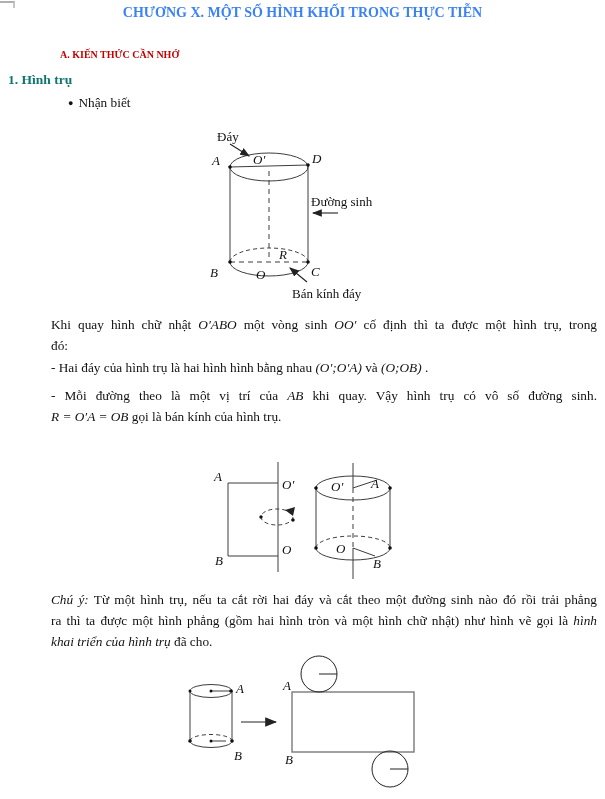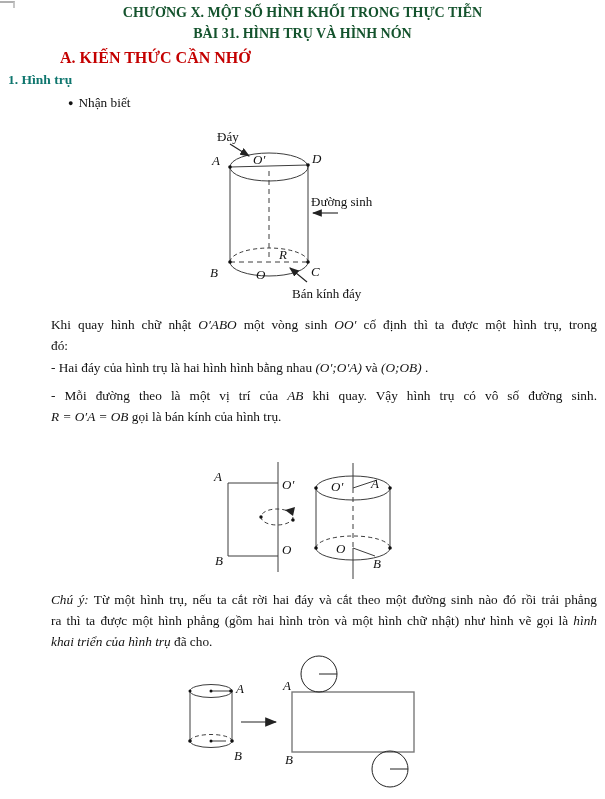--- a/index.html
+++ b/index.html
@@ -1,22 +1,22 @@
 <!DOCTYPE html>
 <html><head>
 <meta charset="utf-8">
 <style>
   html,body{margin:0;padding:0;background:#fff;}
   #page{
     position:relative;width:605px;height:799px;background:#ffffff;
     font-family:"Liberation Serif", serif;color:#111;overflow:hidden;
   }
   .abs{position:absolute;}
-  .title{left:0;width:605px;text-align:center;font-weight:bold;font-size:14px;color:#14532d;}
-  .heading-red{font-weight:bold;font-size:16px;color:#c40000;}
+  .title{left:0;width:605px;text-align:center;font-weight:bold;font-size:14px;color:#3b82f6;}
+  .heading-red{font-weight:bold;font-size:10px;color:#c40000;}
   .heading-blue{font-weight:bold;font-size:13.5px;color:#0f766e;}
   .body-line{left:51px;width:546px;font-size:13.3px;white-space:nowrap;}
   .body-wrap{left:51px;width:546px;font-size:13.3px;}
   .jl{text-align:justify;text-align-last:justify;white-space:normal;}
   .math{font-style:italic;}
   .it{font-style:italic;}
   .bullet-glyph{font-size:9px;vertical-align:1px;margin-right:5px;}
   .bullet-label{font-size:13.3px;}
   svg{overflow:visible;}
   svg text{font-family:"Liberation Serif", serif;font-size:13px;fill:#111;}
@@ -24,21 +24,20 @@
   .corner-artifact{left:0;top:1px;width:13px;height:5px;border-top:2px solid #b0b0b0;border-right:2px solid #c6c6c6;}
 </style>
 </head>
 <body>
 
 <div id="page">
 
   <div class="abs corner-artifact"></div>
 
   <div class="abs title" style="top:5px;">CHƯƠNG X. MỘT SỐ HÌNH KHỐI TRONG THỰC TIỄN</div>
-  <div class="abs title" style="top:26px;">BÀI 31. HÌNH TRỤ VÀ HÌNH NÓN</div>
 
   <div class="abs heading-red" style="left:60px;top:49px;">A. KIẾN THỨC CẦN NHỚ</div>
   <div class="abs heading-blue" style="left:8px;top:72px;">1. Hình trụ</div>
 
   <div class="abs" style="left:68px;top:93px;"><span class="bullet-glyph">●</span><span class="bullet-label">Nhận biết</span></div>
 
   <svg class="abs" style="left:190px;top:125px;" width="220" height="180" viewBox="0 0 220 180">
     <defs>
       <marker id="ah1" markerWidth="9" markerHeight="7" refX="8" refY="3.5" orient="auto">
         <polygon points="0 0, 9 3.5, 0 7" fill="#222"></polygon>

